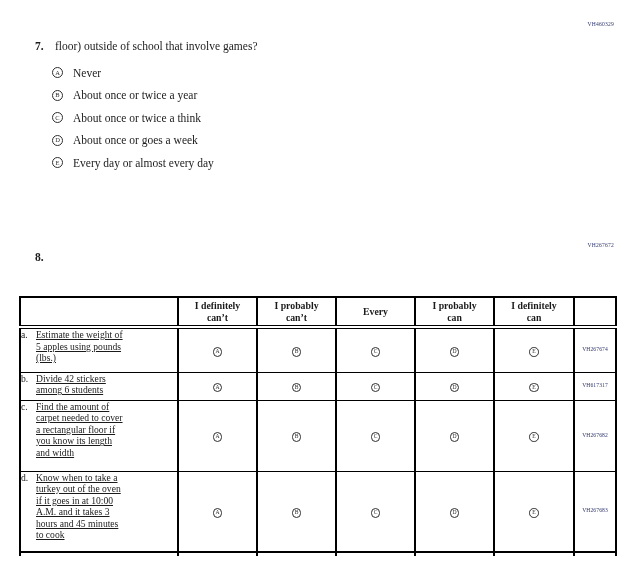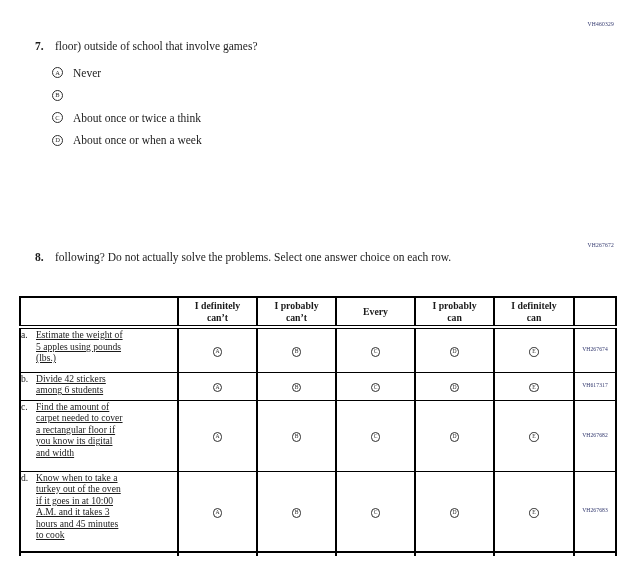--- a/index.html
+++ b/index.html
@@ -102,40 +102,44 @@
       <div class="qtext">
         <div><span>floor)</span> <b>outside of school</b> <span>that involve games?</span></div>
       </div>
       <div class="options">
         <div class="option">
           <span class="circle">A</span>
           <span class="opt-label">Never</span>
         </div>
         <div class="option">
           <span class="circle">B</span>
+          <span class="opt-label">About once or twice a year</span>
         </div>
         <div class="option">
           <span class="circle">C</span>
           <span class="opt-label">About once or twice a think</span>
         </div>
         <div class="option">
           <span class="circle">D</span>
-          <span class="opt-label">About once or when a week</span>
+          <span class="opt-label">About once or goes a week</span>
+        </div>
+        <div class="option">
+          <span class="circle">E</span>
+          <span class="opt-label">Every day or almost every day</span>
         </div>
       </div>
     </div>
   </div>
 
   <div class="code code-q8">VH267672</div>
 
   <div class="question q8">
     <div class="qnum">8.</div>
     <div class="qbody">
       <div class="qtext">
-        <div><span>following? Do not actually solve the problems. Select</span> <b>one</b> <span>answer choice on each row.</span></div>
       </div>
     </div>
   </div>
 
   <table class="qtable">
     <colgroup>
       <col style="width:158px">
       <col style="width:79px">
       <col style="width:79px">
       <col style="width:79px">
@@ -190,21 +194,21 @@
         <td class="opt-cell"><span class="circle">E</span></td>
         <td class="code-cell">VH617317</td>
       </tr>
       <tr style="height:71px">
         <td class="label-cell">
           <div class="label-inner">
             <span class="row-letter">c.</span>
             <span class="row-text">Find the amount of
 carpet needed to cover
 a rectangular floor if
-you know its digital
+you know its length
 and width</span>
           </div>
         </td>
         <td class="opt-cell"><span class="circle">A</span></td>
         <td class="opt-cell"><span class="circle">B</span></td>
         <td class="opt-cell"><span class="circle">C</span></td>
         <td class="opt-cell"><span class="circle">D</span></td>
         <td class="opt-cell"><span class="circle">E</span></td>
         <td class="code-cell">VH267682</td>
       </tr>

